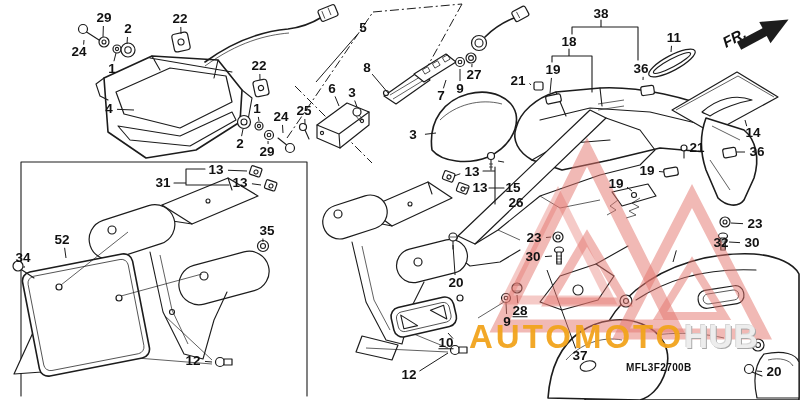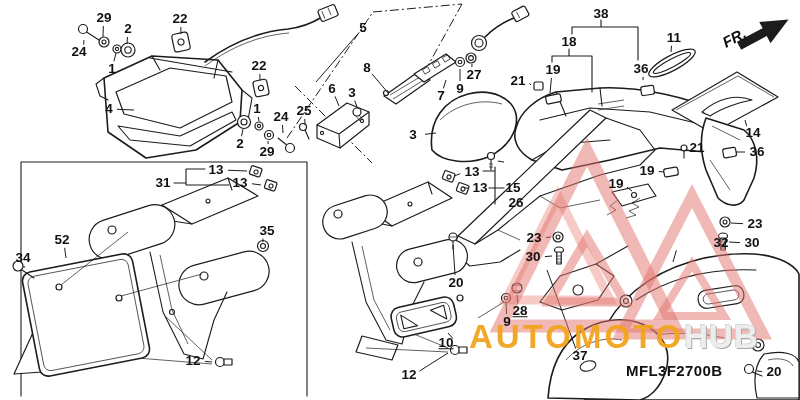--- a/index.html
+++ b/index.html
@@ -26,21 +26,21 @@
     position:absolute;transform:translate(-50%,-50%);
     font-size:13.5px;font-weight:bold;color:#111;white-space:nowrap;line-height:1;
   }
   .wm-text{
     position:absolute;left:469px;top:320px;line-height:1;white-space:nowrap;
     font-weight:800;letter-spacing:3px;font-size:33px;
   }
   .wm-prefix{color:var(--wm-prefix);opacity:0.95;}
   .wm-suffix{color:var(--wm-suffix);letter-spacing:1px;text-shadow:1px 1px 0 #a8a8a8,-1px -1px 0 #d6d6d6;}
   .code{
-    position:absolute;left:626px;top:362px;font-size:15px;font-weight:bold;
+    position:absolute;left:626px;top:362px;font-size:10px;font-weight:bold;
     letter-spacing:0.4px;color:#111;
   }
 </style>
 </head>
 <body>
 
 <div class="stage">
 
 <svg width="800" height="400" viewBox="0 0 800 400">
   <defs>

